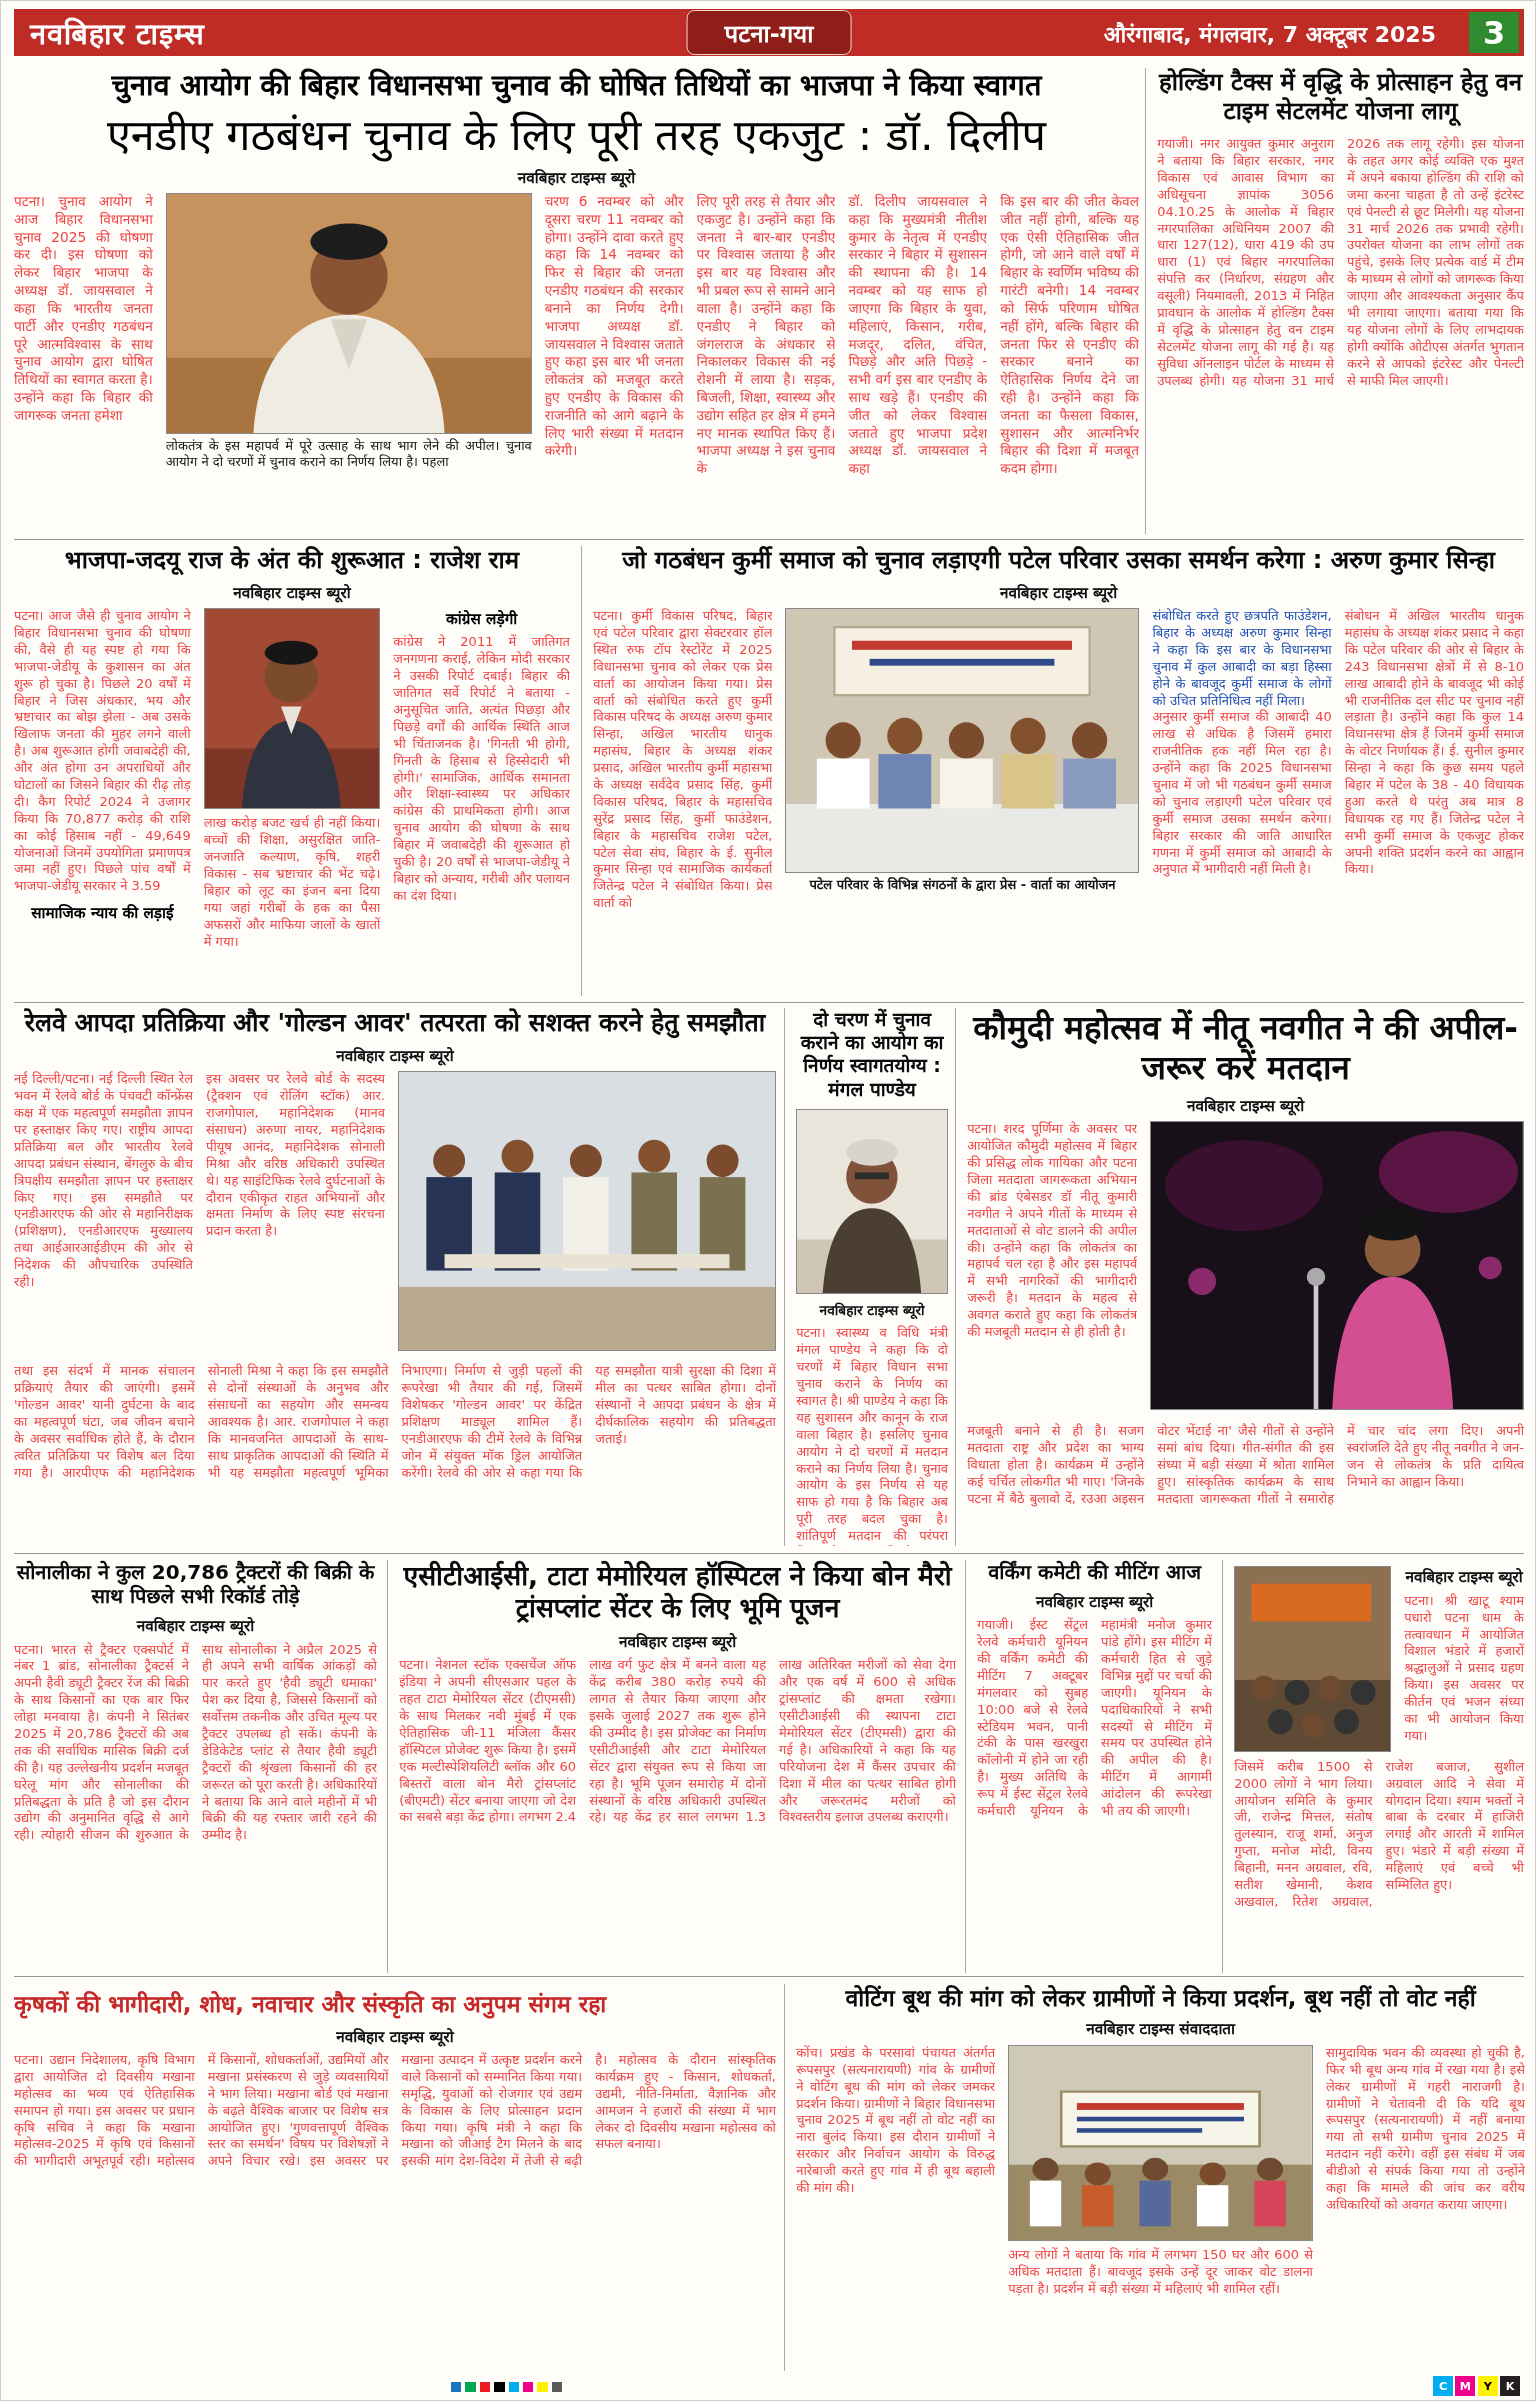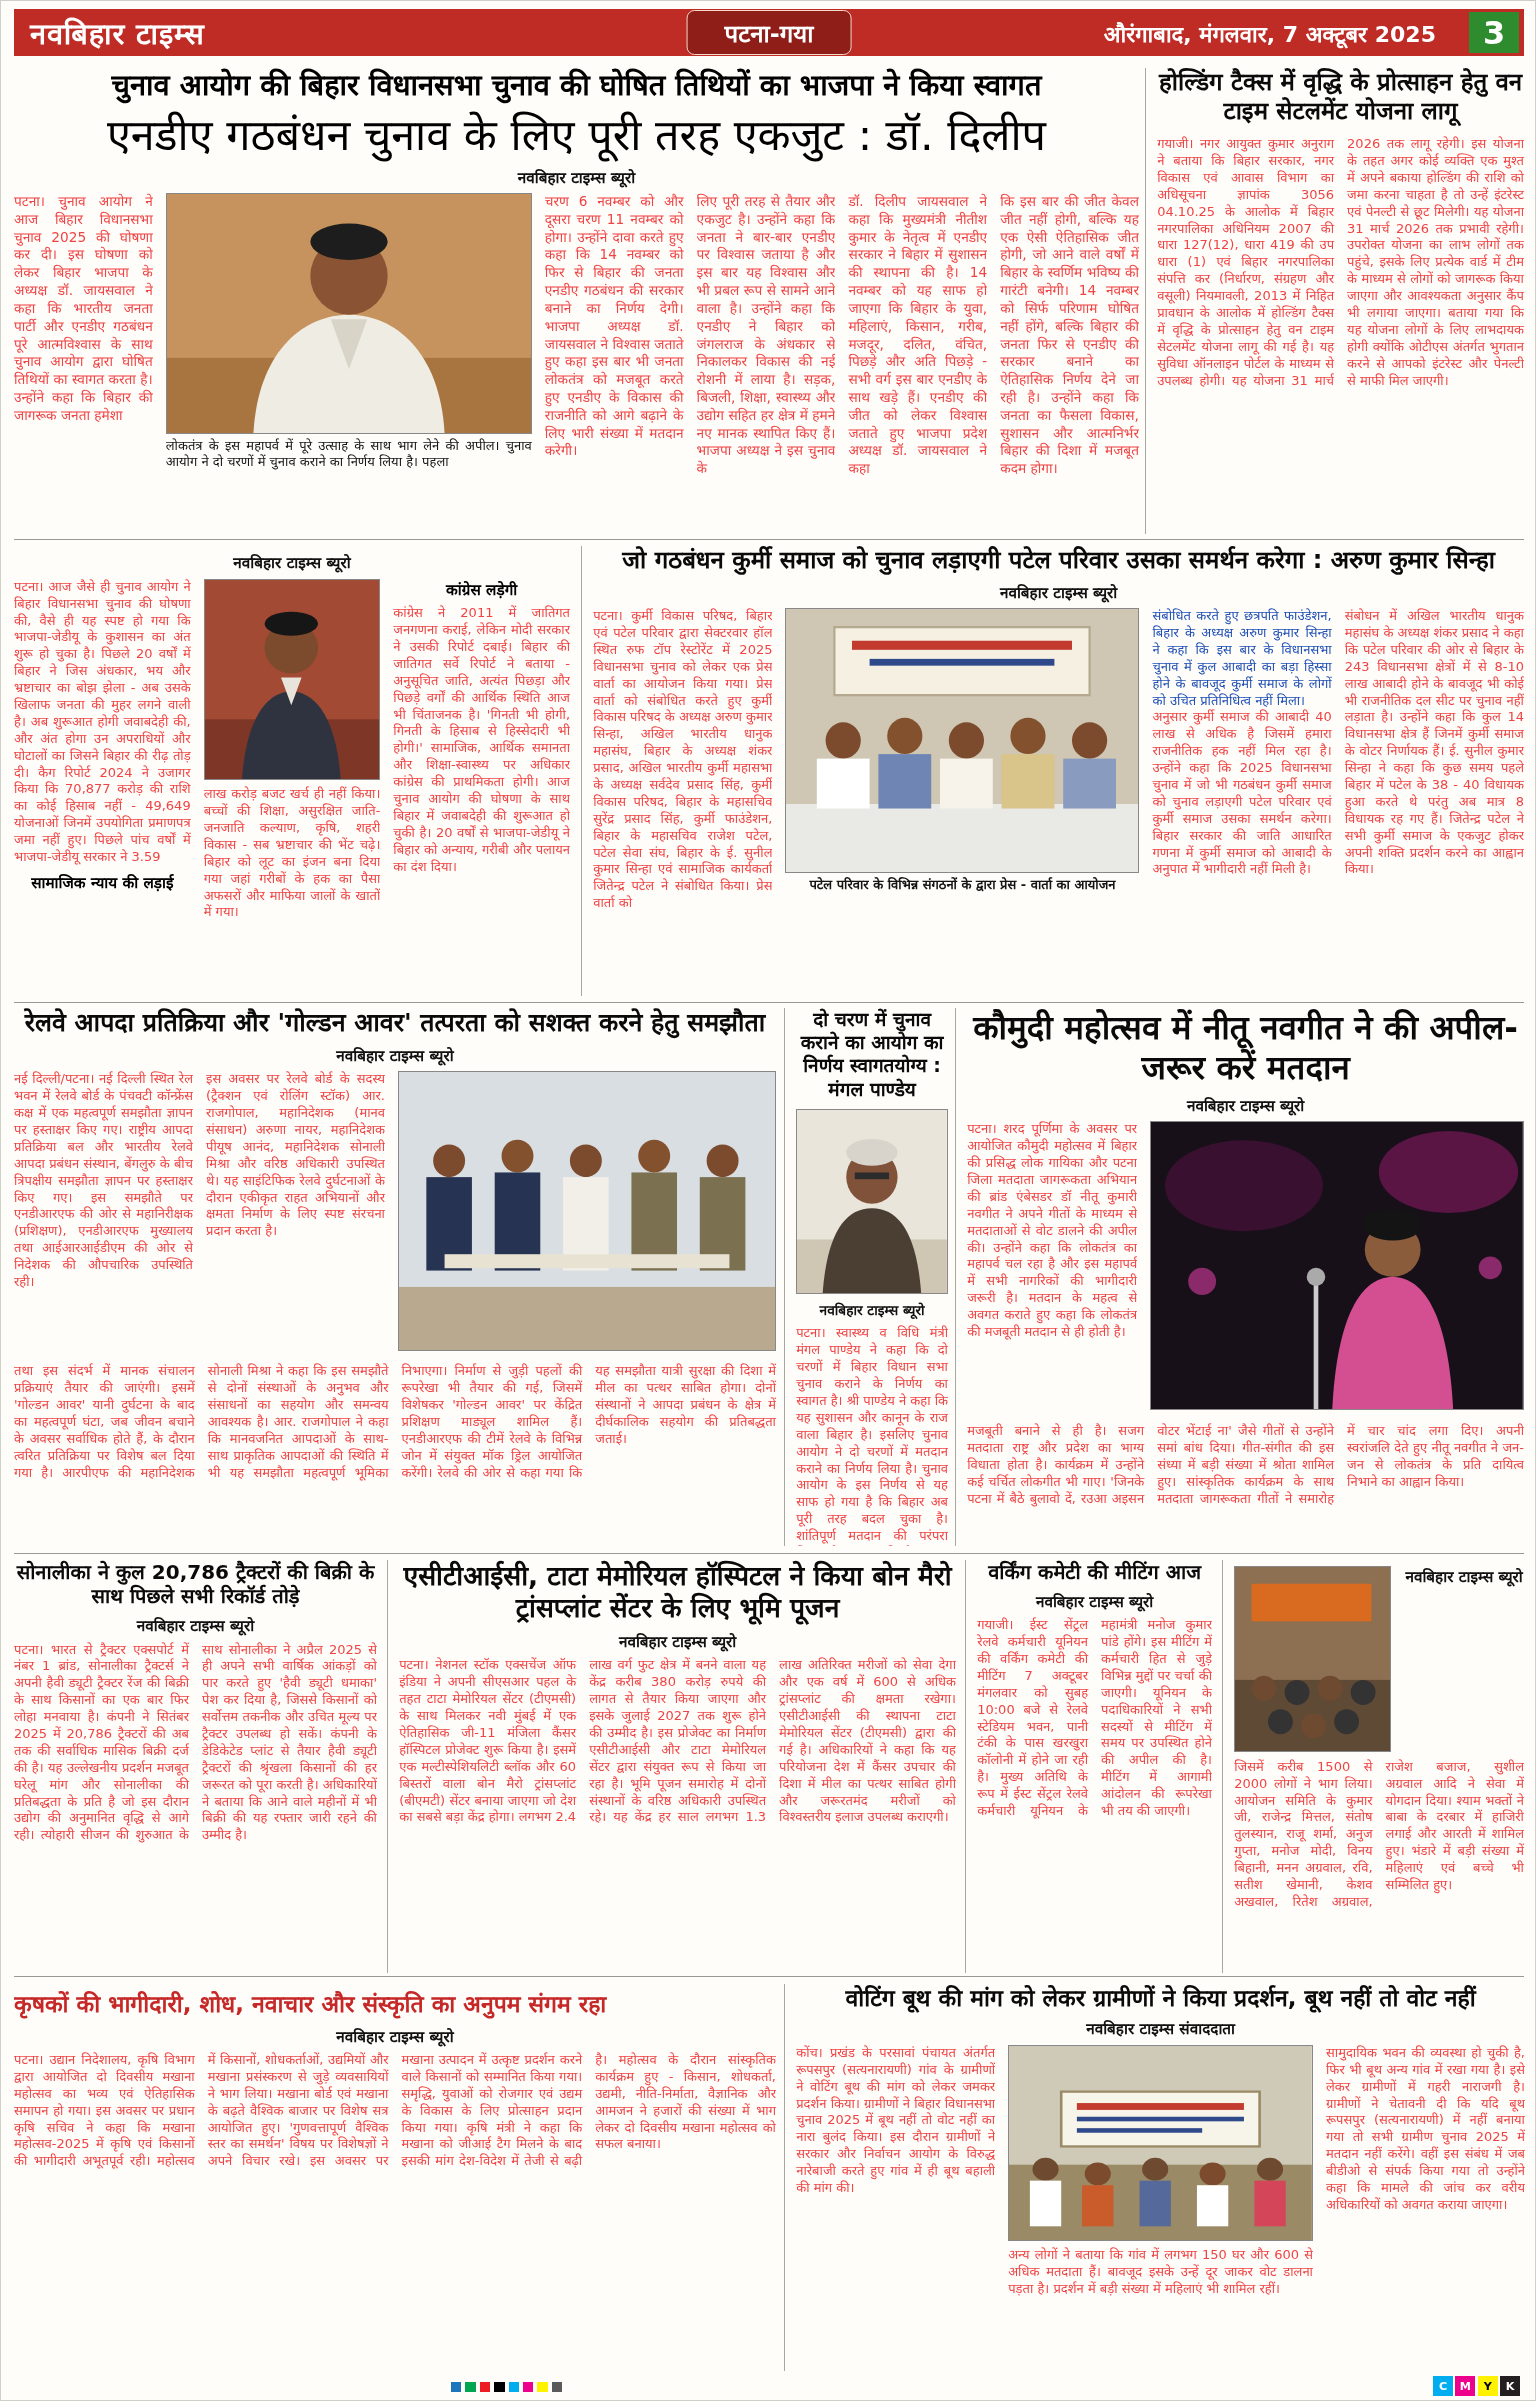--- a/index.html
+++ b/index.html
@@ -83,20 +83,21 @@
       <div class="col body">कि इस बार की जीत केवल जीत नहीं होगी, बल्कि यह एक ऐसी ऐतिहासिक जीत होगी, जो आने वाले वर्षों में बिहार के स्वर्णिम भविष्य की गारंटी बनेगी। 14 नवम्बर को सिर्फ परिणाम घोषित नहीं होंगे, बल्कि बिहार की जनता फिर से एनडीए की सरकार बनाने का ऐतिहासिक निर्णय देने जा रही है। उन्होंने कहा कि जनता का फैसला विकास, सुशासन और आत्मनिर्भर बिहार की दिशा में मजबूत कदम होगा।</div>
     </div>
   </article>
 
   <article class="art bl" style="top:67px;left:1144px;width:379px;height:466px">
     <h2 class="hl" style="font-size:24px">होल्डिंग टैक्स में वृद्धि के प्रोत्साहन हेतु वन टाइम सेटलमेंट योजना लागू</h2>
     <div class="body cols2 small" style="margin-top:9.6px;height:397px">गयाजी। नगर आयुक्त कुमार अनुराग ने बताया कि बिहार सरकार, नगर विकास एवं आवास विभाग का अधिसूचना ज्ञापांक 3056 04.10.25 के आलोक में बिहार नगरपालिका अधिनियम 2007 की धारा 127(12), धारा 419 की उप धारा (1) एवं बिहार नगरपालिका संपत्ति कर (निर्धारण, संग्रहण और वसूली) नियमावली, 2013 में निहित प्रावधान के आलोक में होल्डिंग टैक्स में वृद्धि के प्रोत्साहन हेतु वन टाइम सेटलमेंट योजना लागू की गई है। यह सुविधा ऑनलाइन पोर्टल के माध्यम से उपलब्ध होगी। यह योजना 31 मार्च 2026 तक लागू रहेगी। इस योजना के तहत अगर कोई व्यक्ति एक मुश्त में अपने बकाया होल्डिंग की राशि को जमा करना चाहता है तो उन्हें इंटरेस्ट एवं पेनल्टी से छूट मिलेगी। यह योजना 31 मार्च 2026 तक प्रभावी रहेगी। उपरोक्त योजना का लाभ लोगों तक पहुंचे, इसके लिए प्रत्येक वार्ड में टीम के माध्यम से लोगों को जागरूक किया जाएगा और आवश्यकता अनुसार कैंप भी लगाया जाएगा। बताया गया कि यह योजना लोगों के लिए लाभदायक होगी क्योंकि ओटीएस अंतर्गत भुगतान करने से आपको इंटरेस्ट और पेनल्टी से माफी मिल जाएगी।</div>
   </article>
 
   <article class="art" style="top:545px;left:13px;width:556px;height:450px">
+    <h2 class="hl" style="font-size:24px">भाजपा-जदयू राज के अंत की शुरूआत : राजेश राम</h2>
     <div class="by">नवबिहार टाइम्स ब्यूरो</div>
     <div class="row" style="height:378px">
       <div class="col">
         <div class="body small">पटना। आज जैसे ही चुनाव आयोग ने बिहार विधानसभा चुनाव की घोषणा की, वैसे ही यह स्पष्ट हो गया कि भाजपा-जेडीयू के कुशासन का अंत शुरू हो चुका है। पिछले 20 वर्षों में बिहार ने जिस अंधकार, भय और भ्रष्टाचार का बोझ झेला - अब उसके खिलाफ जनता की मुहर लगने वाली है। अब शुरूआत होगी जवाबदेही की, और अंत होगा उन अपराधियों और घोटालों का जिसने बिहार की रीढ़ तोड़ दी। कैग रिपोर्ट 2024 ने उजागर किया कि 70,877 करोड़ की राशि का कोई हिसाब नहीं - 49,649 योजनाओं जिनमें उपयोगिता प्रमाणपत्र जमा नहीं हुए। पिछले पांच वर्षों में भाजपा-जेडीयू सरकार ने 3.59</div>
         <div class="subhead">सामाजिक न्याय की लड़ाई</div>
       </div>
       <div class="col">
         <svg class="photo" style="height:201px" viewBox="0 0 85 100" preserveAspectRatio="none">
           <rect width="85" height="100" fill="#a34a35"></rect>
           <rect y="70" width="85" height="30" fill="#7e3726"></rect>
@@ -240,20 +241,21 @@
             <circle cx="30" cy="60" r="6" fill="#333333"></circle>
           <circle cx="46" cy="58" r="6" fill="#6e4a30"></circle>
             <circle cx="62" cy="60" r="6" fill="#333333"></circle>
           <circle cx="22" cy="74" r="6" fill="#333333"></circle>
             <circle cx="38" cy="76" r="6" fill="#6e4a30"></circle>
           <circle cx="54" cy="74" r="6" fill="#333333"></circle>
         </svg>
       </figure>
       <div class="col">
         <div class="by" style="margin-top:0">नवबिहार टाइम्स ब्यूरो</div>
+        <div class="body small">पटना। श्री खाटू श्याम पधारो पटना धाम के तत्वावधान में आयोजित विशाल भंडारे में हजारों श्रद्धालुओं ने प्रसाद ग्रहण किया। इस अवसर पर कीर्तन एवं भजन संध्या का भी आयोजन किया गया।</div>
       </div>
     </div>
     <div class="body cols2 small" style="margin-top:6.4px;height:157px">जिसमें करीब 1500 से 2000 लोगों ने भाग लिया। आयोजन समिति के कुमार जी, राजेन्द्र मित्तल, संतोष तुलस्यान, राजू शर्मा, अनुज गुप्ता, मनोज मोदी, विनय बिहानी, मनन अग्रवाल, रवि, सतीश खेमानी, केशव अखवाल, रितेश अग्रवाल, राजेश बजाज, सुशील अग्रवाल आदि ने सेवा में योगदान दिया। श्याम भक्तों ने बाबा के दरबार में हाजिरी लगाई और आरती में शामिल हुए। भंडारे में बड़ी संख्या में महिलाएं एवं बच्चे भी सम्मिलित हुए।</div>
   </article>
 
   <article class="art" style="top:1983px;left:13px;width:762px;height:387px">
     <div class="deck" style="font-size:23px;margin-top:3.2px">कृषकों की भागीदारी, शोध, नवाचार और संस्कृति का अनुपम संगम रहा</div>
     <div class="by">नवबिहार टाइम्स ब्यूरो</div>
     <div class="body cols4 small" style="height:273px">पटना। उद्यान निदेशालय, कृषि विभाग द्वारा आयोजित दो दिवसीय मखाना महोत्सव का भव्य एवं ऐतिहासिक समापन हो गया। इस अवसर पर प्रधान कृषि सचिव ने कहा कि मखाना महोत्सव-2025 में कृषि एवं किसानों की भागीदारी अभूतपूर्व रही। महोत्सव में किसानों, शोधकर्ताओं, उद्यमियों और मखाना प्रसंस्करण से जुड़े व्यवसायियों ने भाग लिया। मखाना बोर्ड एवं मखाना के बढ़ते वैश्विक बाजार पर विशेष सत्र आयोजित हुए। 'गुणवत्तापूर्ण वैश्विक स्तर का समर्थन' विषय पर विशेषज्ञों ने अपने विचार रखे। इस अवसर पर मखाना उत्पादन में उत्कृष्ट प्रदर्शन करने वाले किसानों को सम्मानित किया गया। समृद्धि, युवाओं को रोजगार एवं उद्यम के विकास के लिए प्रोत्साहन प्रदान किया गया। कृषि मंत्री ने कहा कि मखाना को जीआई टैग मिलने के बाद इसकी मांग देश-विदेश में तेजी से बढ़ी है। महोत्सव के दौरान सांस्कृतिक कार्यक्रम हुए - किसान, शोधकर्ता, उद्यमी, नीति-निर्माता, वैज्ञानिक और आमजन ने हजारों की संख्या में भाग लेकर दो दिवसीय मखाना महोत्सव को सफल बनाया।</div>
   </article>

